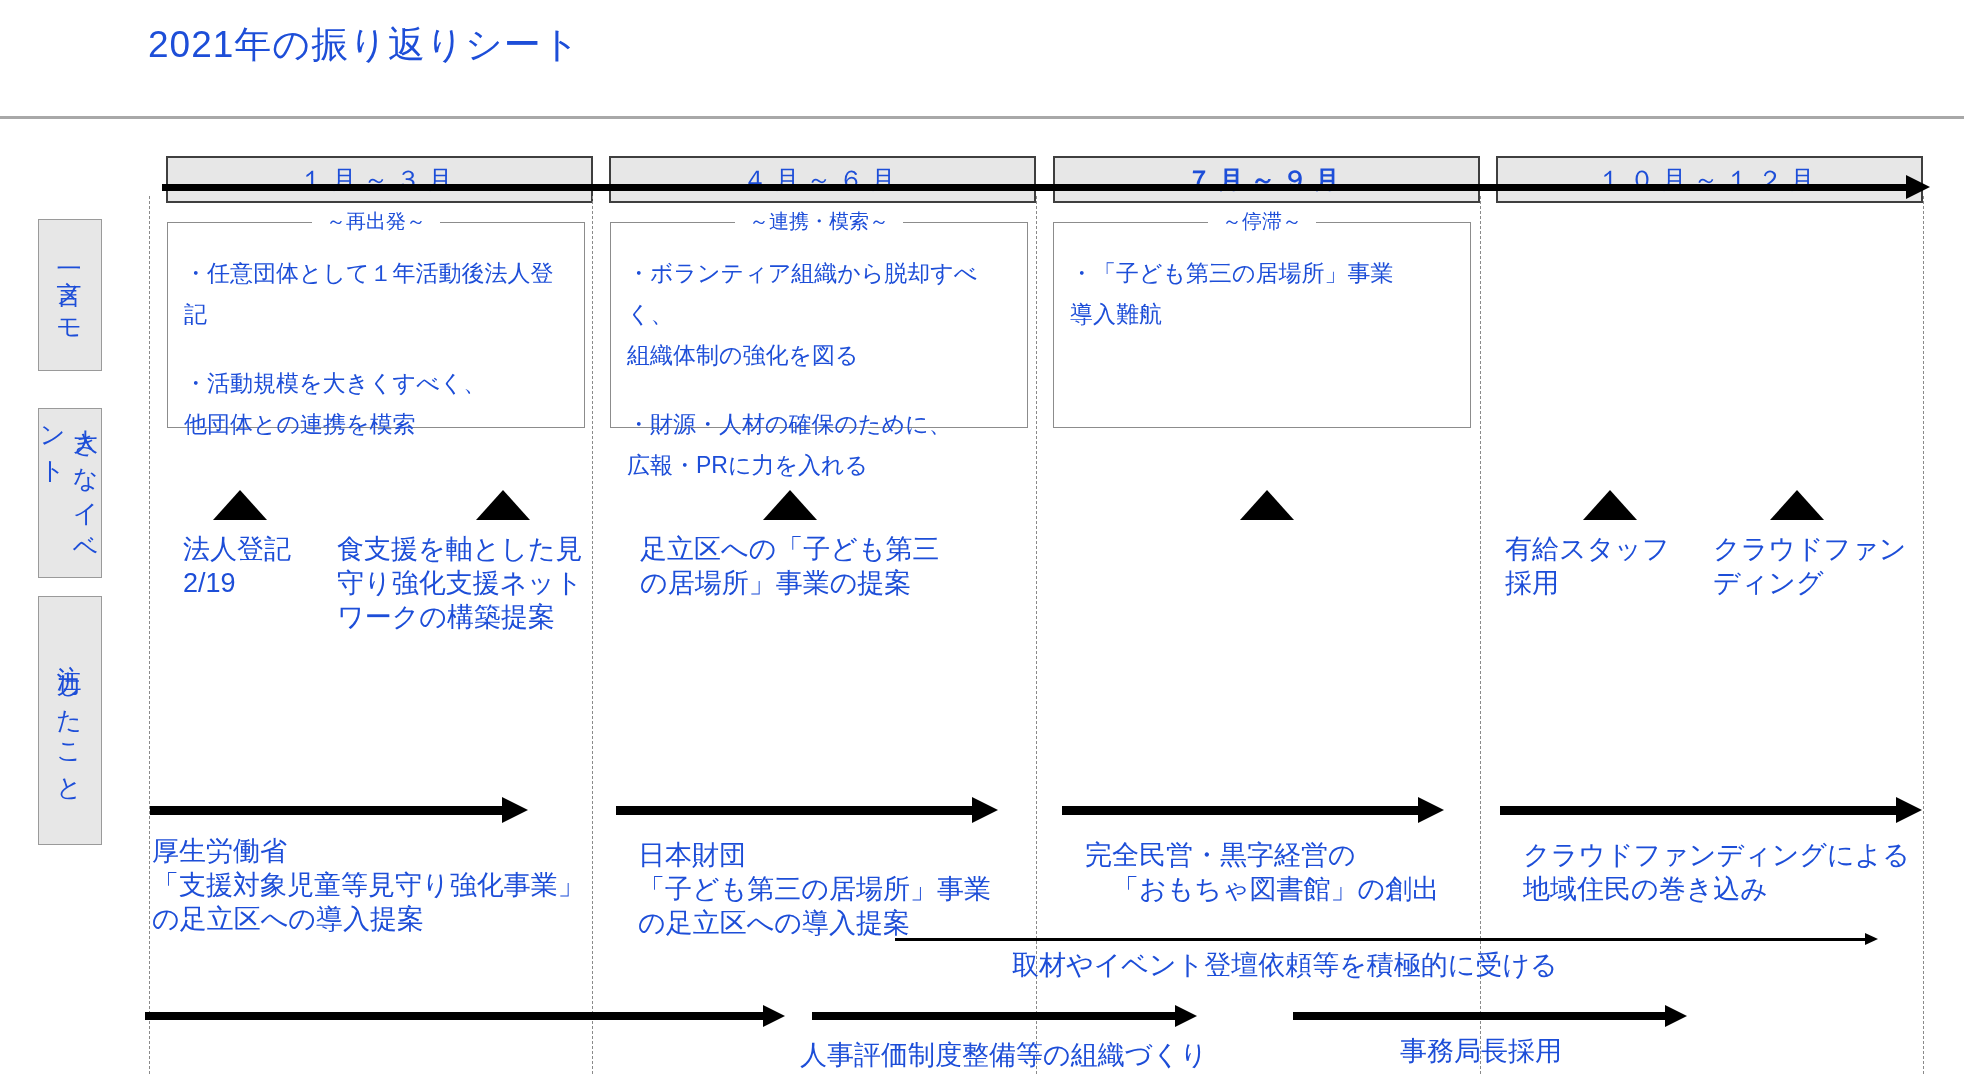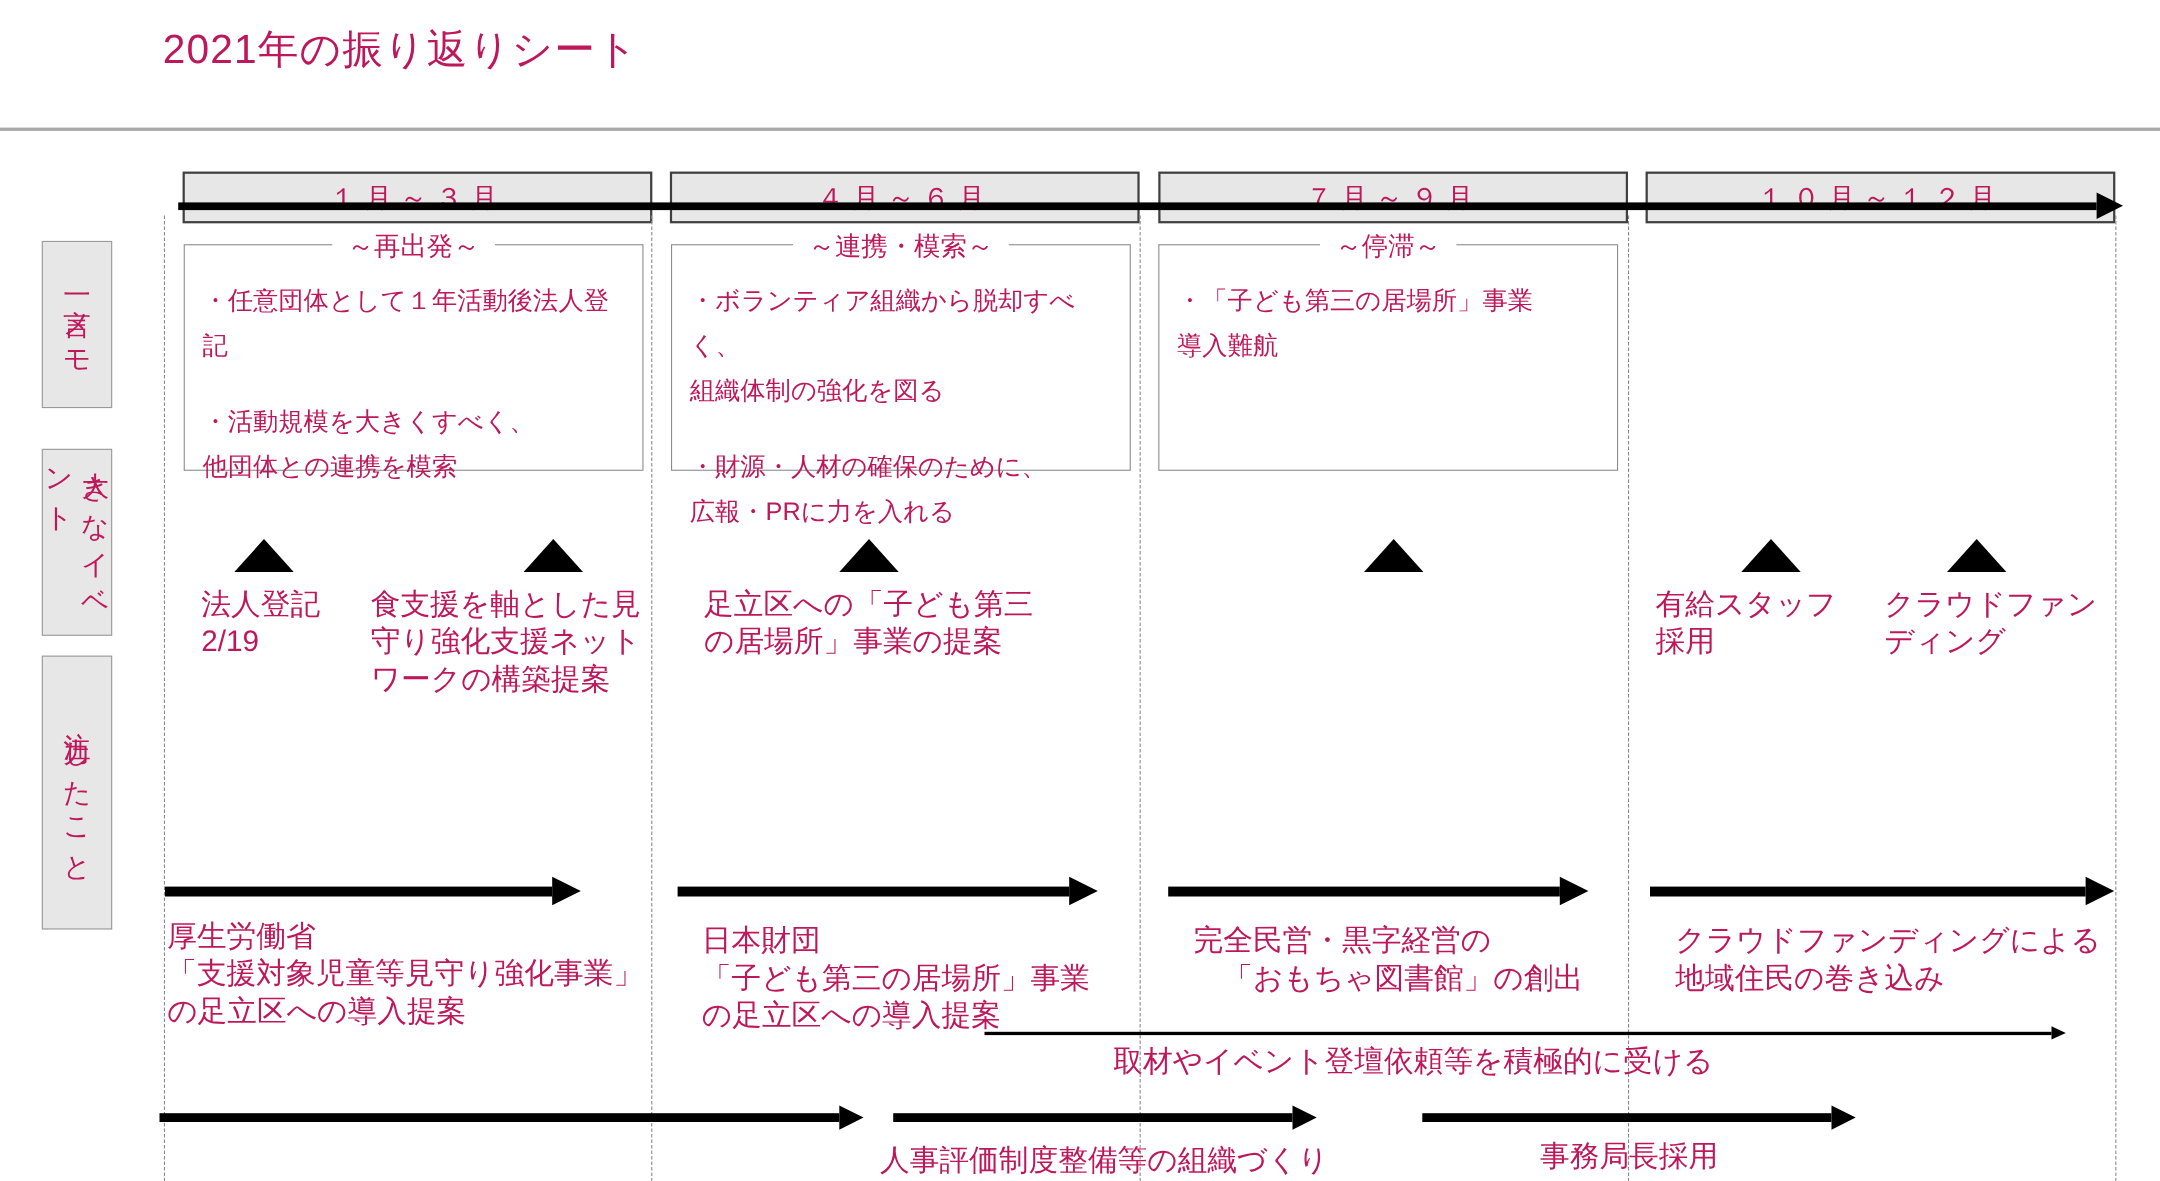--- a/index.html
+++ b/index.html
@@ -1,37 +1,37 @@
 <!DOCTYPE html>
 <html><head>
 <meta charset="utf-8">
 <style>
   html,body{margin:0;padding:0;background:#fff;}
   #slide{
     position:relative;width:1964px;height:1074px;background:#fff;overflow:hidden;
-    font-family:"Liberation Sans","DejaVu Sans",sans-serif;color:#be185d;
+    font-family:"Liberation Sans","DejaVu Sans",sans-serif;color:#1d4ed8;
   }
   .abs{position:absolute;}
   .pre{white-space:pre-line;}
   
   #title{left:148px;top:20px;font-size:37px;letter-spacing:1px;}
   #toprule{left:0;top:116px;width:1964px;height:3px;background:#a8a8a8;}
   
   .qbox{top:128px;height:47px;width:427px;background:#e7e7e7;border:2px solid #3f3f3f;
         display:flex;align-items:center;justify-content:center;font-size:25px;letter-spacing:7px;box-sizing:border-box;margin-top:28px;}
   
   .vdash{top:196px;height:878px;width:0;border-left:1px dashed #8a8a8a;}
   
   .rowlab{left:38px;width:64px;background:#e7e7e7;border:1px solid #9a9a9a;box-sizing:border-box;
           display:flex;align-items:center;justify-content:center;
           writing-mode:vertical-rl;text-orientation:upright;font-size:25px;letter-spacing:6px;}
   
   .memo{top:222px;height:206px;width:418px;border:1px solid #8c8c8c;box-sizing:border-box;background:#fff;}
   .memo-title{position:absolute;top:-15px;left:50%;transform:translateX(-50%);background:#fff;
-              padding:0 14px;font-size:24px;white-space:nowrap;}
+              padding:0 14px;font-size:20px;white-space:nowrap;}
   .memo-body{padding:30px 8px 0 16px;font-size:23px;line-height:41px;}
   .memo-body .item{margin-bottom:28px;}
   
   .tri{width:0;height:0;border-left:27px solid transparent;border-right:27px solid transparent;
        border-bottom:30px solid #000;top:490px;}
   .evlab{top:532px;font-size:27px;line-height:34px;}
   
   .harrow{display:flex;align-items:center;}
   .shaft{background:#000;flex:1;}
   .head{width:0;height:0;}
@@ -44,21 +44,21 @@
 </head>
 <body>
 
 <div id="slide">
 
   <div id="title" class="abs">2021年の振り返りシート</div>
   <div id="toprule" class="abs"></div>
 
   <div class="abs qbox" style="left:166px;">１月～３月</div>
   <div class="abs qbox" style="left:609px;">４月～６月</div>
-  <div class="abs qbox" style="left:1053px;">７月～９月</div>
+  <div class="abs qbox" style="left:1053px;font-weight:bold;">７月～９月</div>
   <div class="abs qbox" style="left:1496px;">１０月～１２月</div>
 
   <div class="abs harrow a-timeline" style="left:162px;top:175px;width:1768px;">
     <div class="shaft"></div>
     <div class="head"></div>
   </div>
 
   <div class="abs vdash" style="left:149px;"></div>
   <div class="abs vdash" style="left:592px;"></div>
   <div class="abs vdash" style="left:1036px;"></div>

